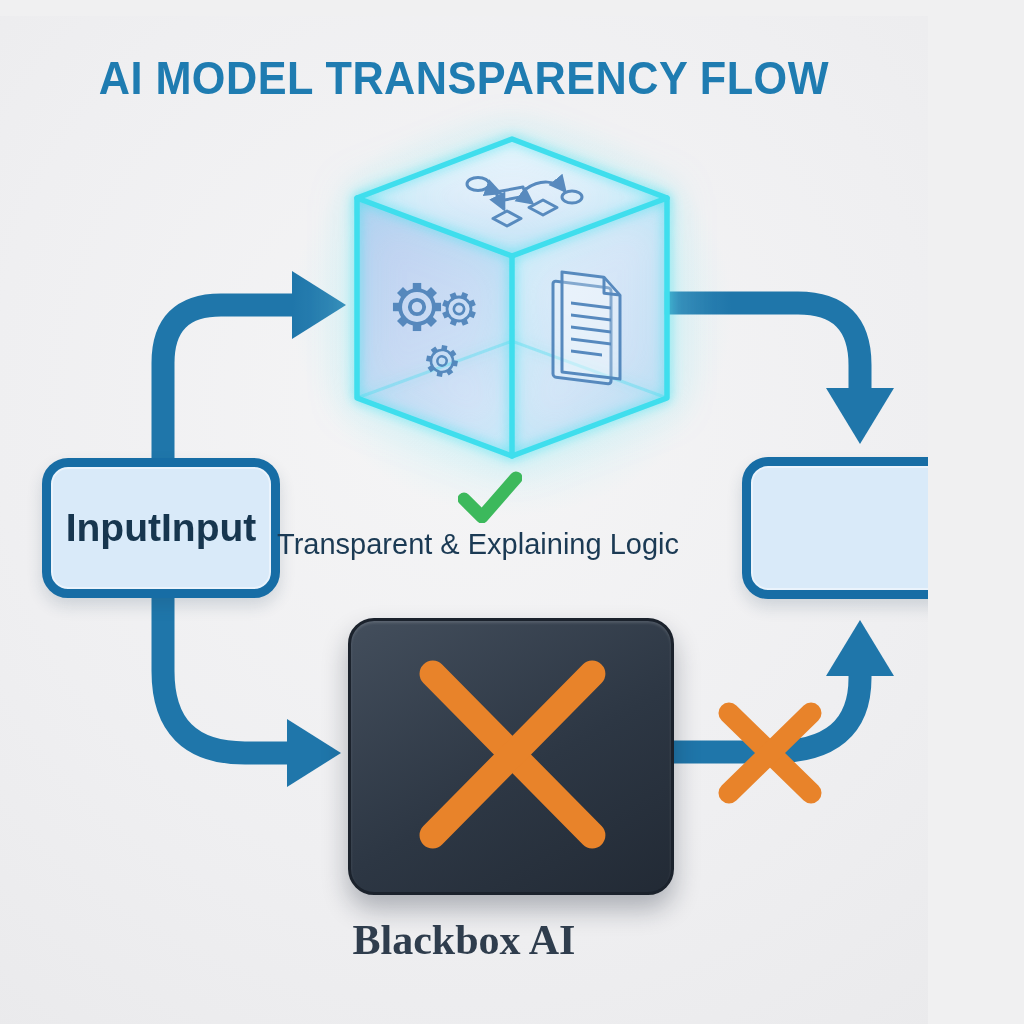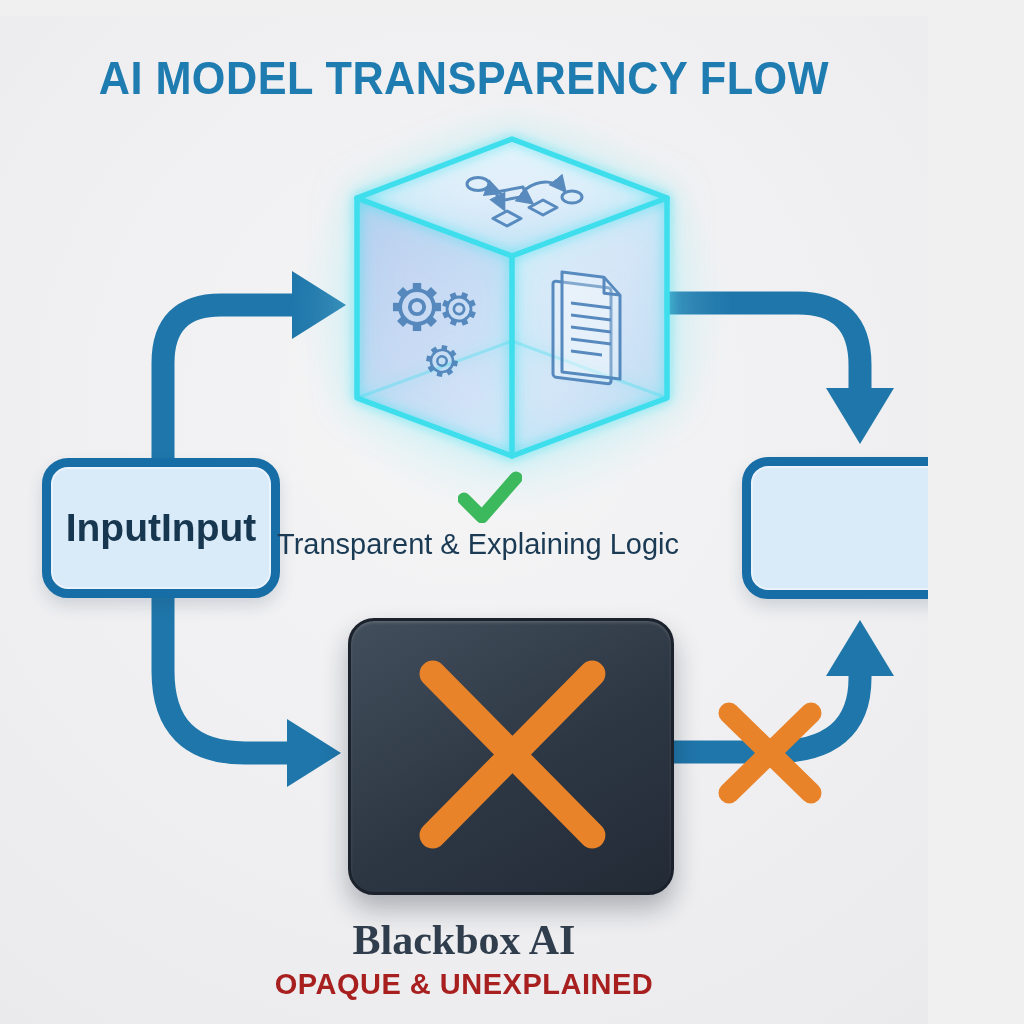--- a/index.html
+++ b/index.html
@@ -186,16 +186,15 @@
         <path class="check-path" d="M6 28 L24 46 L58 7"></path>
       </svg>
     </div>
     <div class="caption-sub">Transparent &amp; Explaining Logic</div>
   </div>
 
   <div class="caption caption-blackbox">
     <div class="caption-row">
       <span class="caption-title">Blackbox AI</span>
     </div>
-    <div class="caption-warning">OPAQUE &amp; UNEXPLAINED</div>
   </div>
 
 </div>
 
 </body></html>

